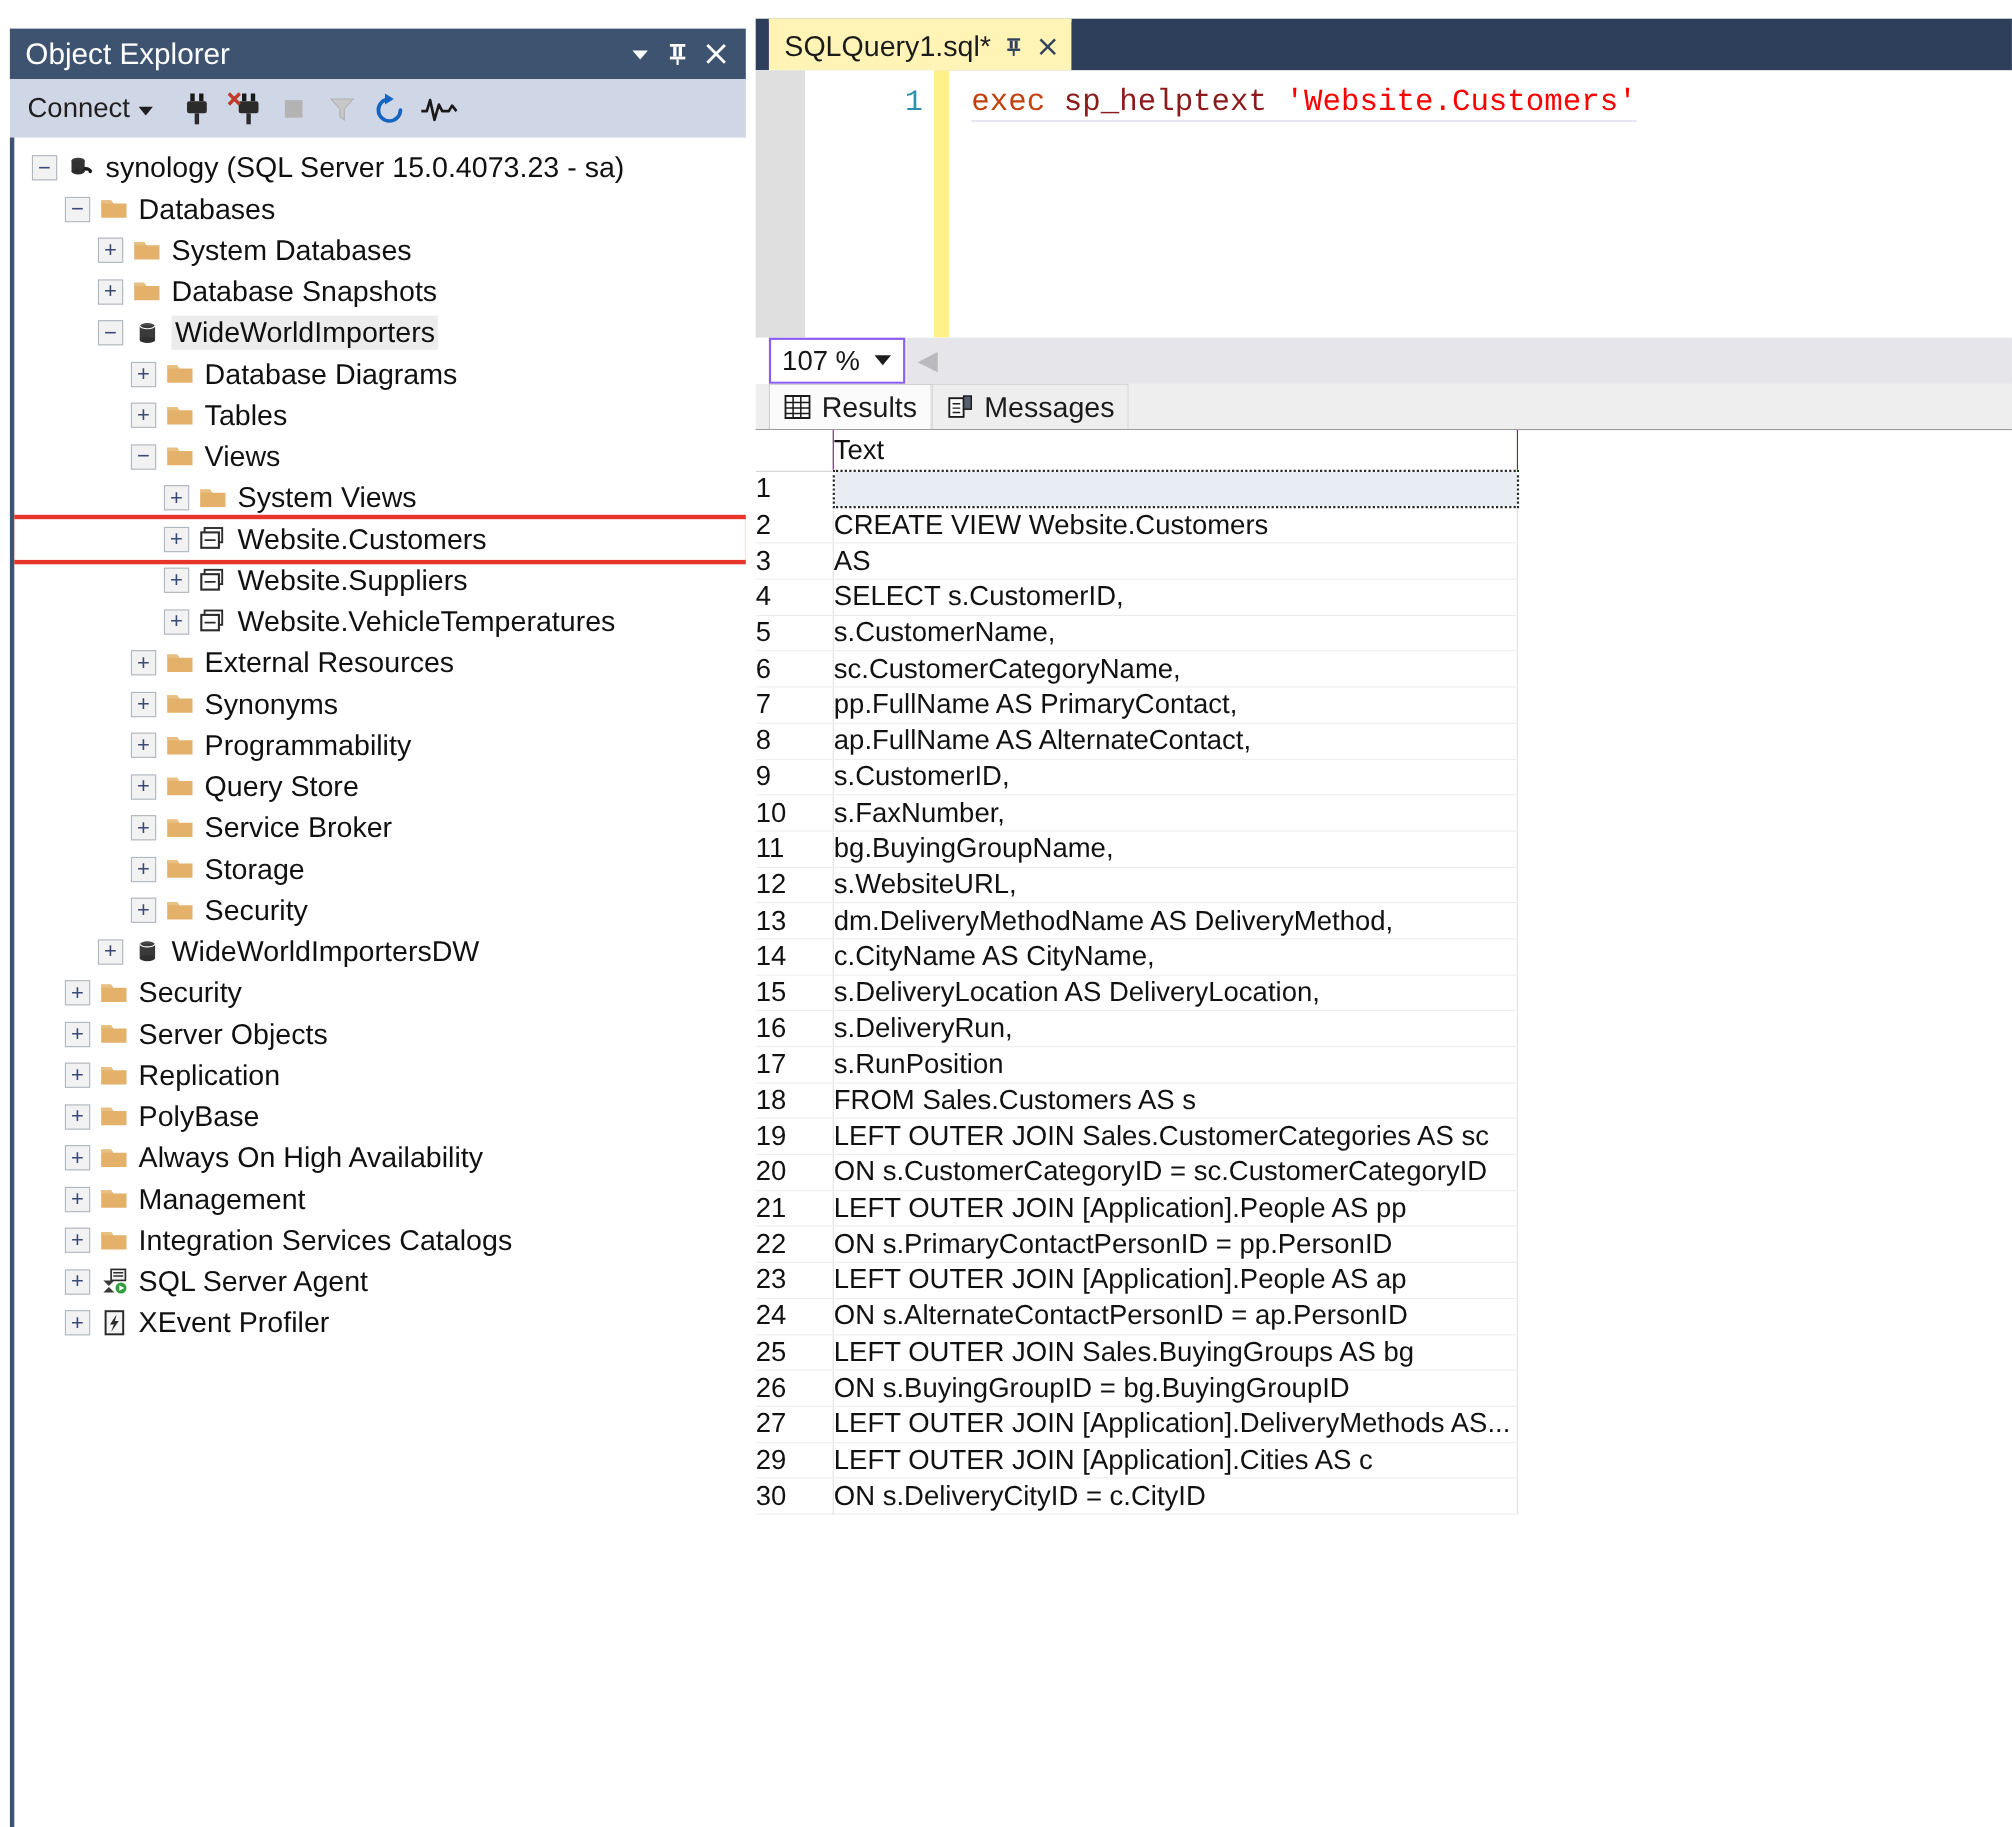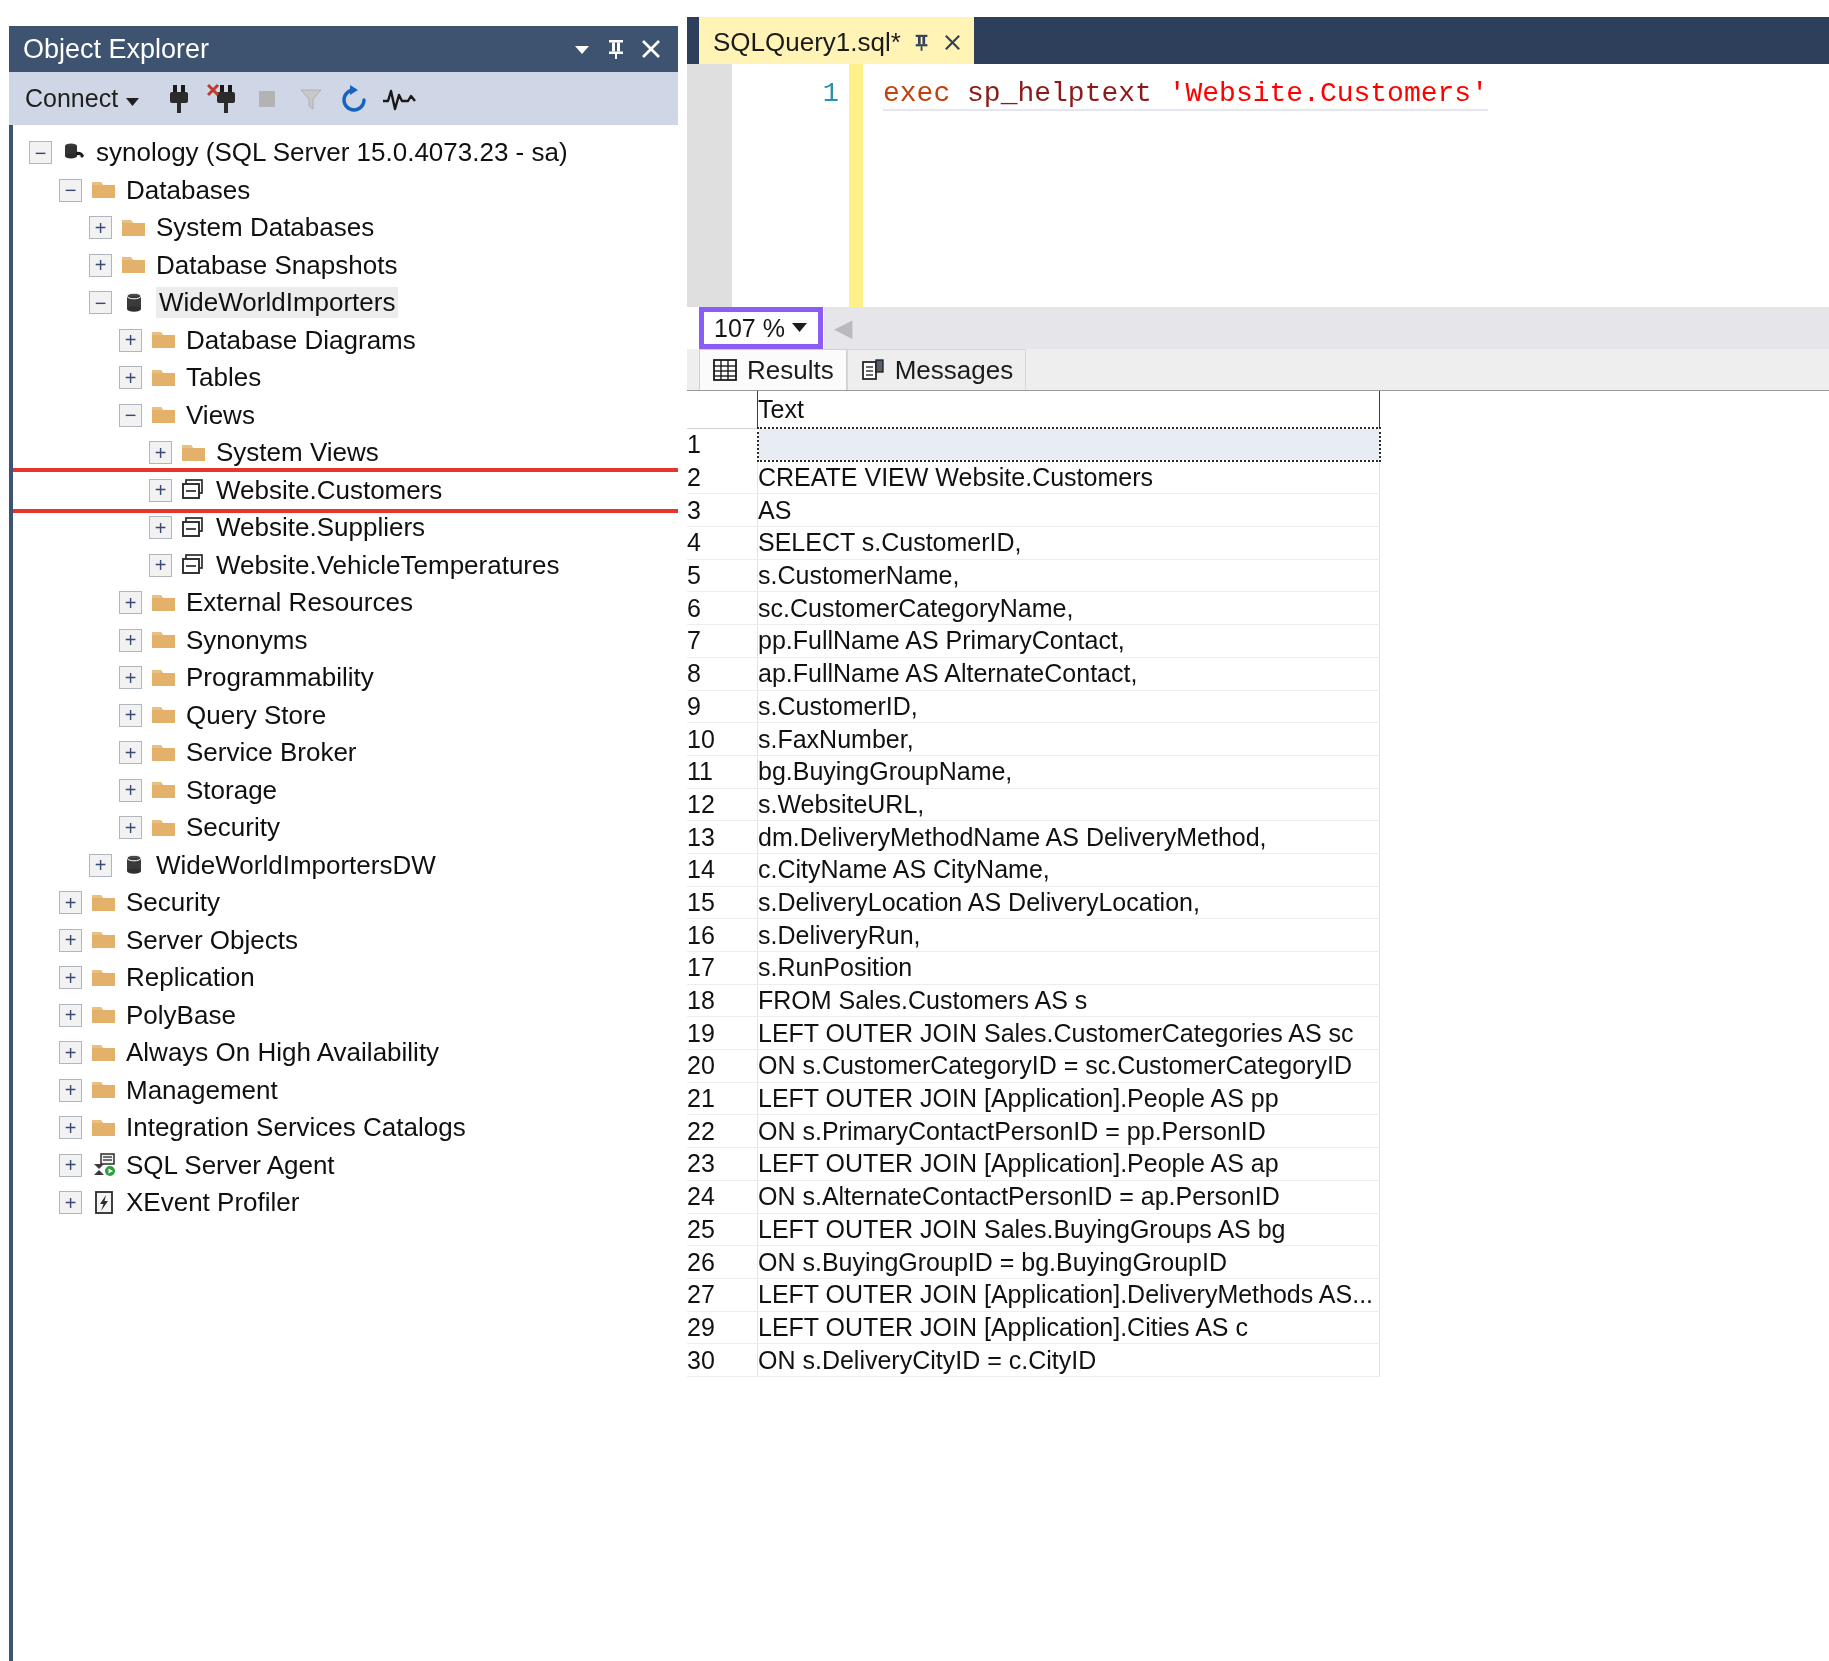--- a/index.html
+++ b/index.html
@@ -115,21 +115,21 @@
   .ed-code .proc { color:#8b1a1a; }
   .ed-code .str { color:#ff0000; }
   .ed-caretline { border-bottom: 2px solid #e6e6f0; }
 
   .results-toolbar {
     position: absolute; left: 0; top: 290px; right: 0; height: 42px;
     background: #ffffff;
   }
   .zoom-combo {
     position: absolute; left: 12px; top: 0; width: 124px; height: 42px;
-    background: #ffffff; border: 5px solid #8b5cf6;
+    background: #ffffff; border: 2px solid #8b5cf6;
     display: flex; align-items:center; box-sizing:border-box;
   }
   .zoom-combo .zv { font-size: 25px; color:#151515; margin-left: 10px; }
   .zoom-combo .zarrow { margin-left:auto; margin-right:10px; font-size: 17px; color:#1c1c1c; }
   .res-tb-rest {
     position: absolute; left: 137px; top: 0; right: 0; height: 42px;
     background:#e6e6ea; display:flex; align-items:center;
   }
   .res-tb-rest .lefttri { margin-left: 10px; color:#b9b9bf; font-size: 24px; line-height:1;}
 

